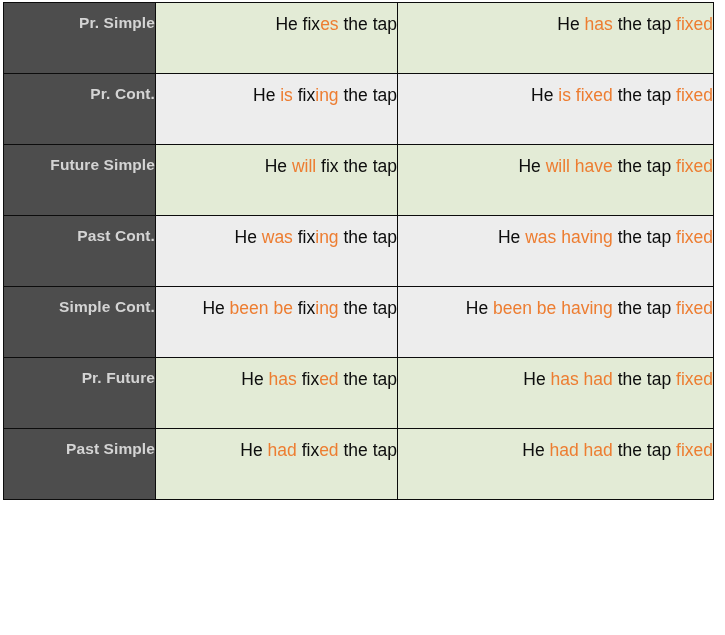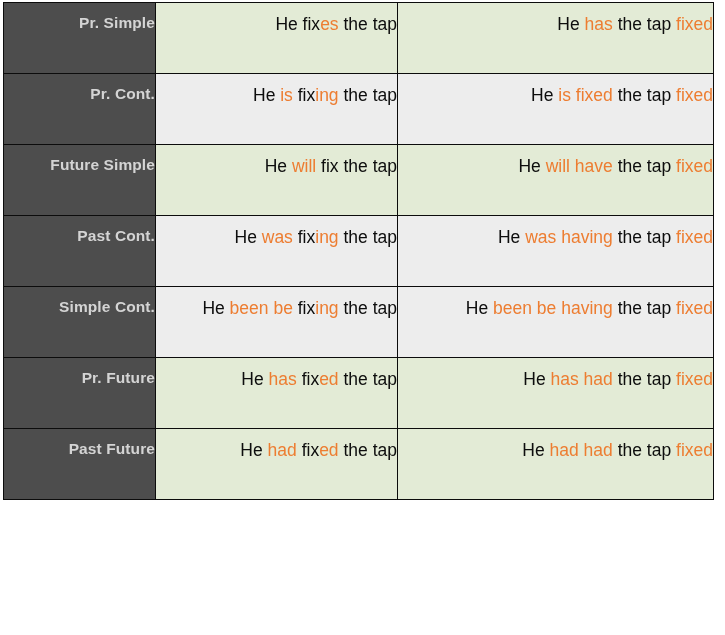--- a/index.html
+++ b/index.html
@@ -143,21 +143,21 @@
         </td>
         <td class="sentence-cell row-green">
           <span class="sentence-text">He <span class="hl">has</span> fix<span class="hl">ed</span> the tap</span>
         </td>
         <td class="sentence-cell row-green">
           <span class="sentence-text">He <span class="hl">has had</span> the tap <span class="hl">fixed</span></span>
         </td>
       </tr>
       <tr>
         <td class="label-cell">
-          <span class="label-text">Past Future</span>
+          <span class="label-text">Past Simple</span>
         </td>
         <td class="sentence-cell row-green">
           <span class="sentence-text">He <span class="hl">had</span> fix<span class="hl">ed</span> the tap</span>
         </td>
         <td class="sentence-cell row-green">
           <span class="sentence-text">He <span class="hl">had had</span> the tap <span class="hl">fixed</span></span>
         </td>
       </tr>
     </tbody>
 </table>

